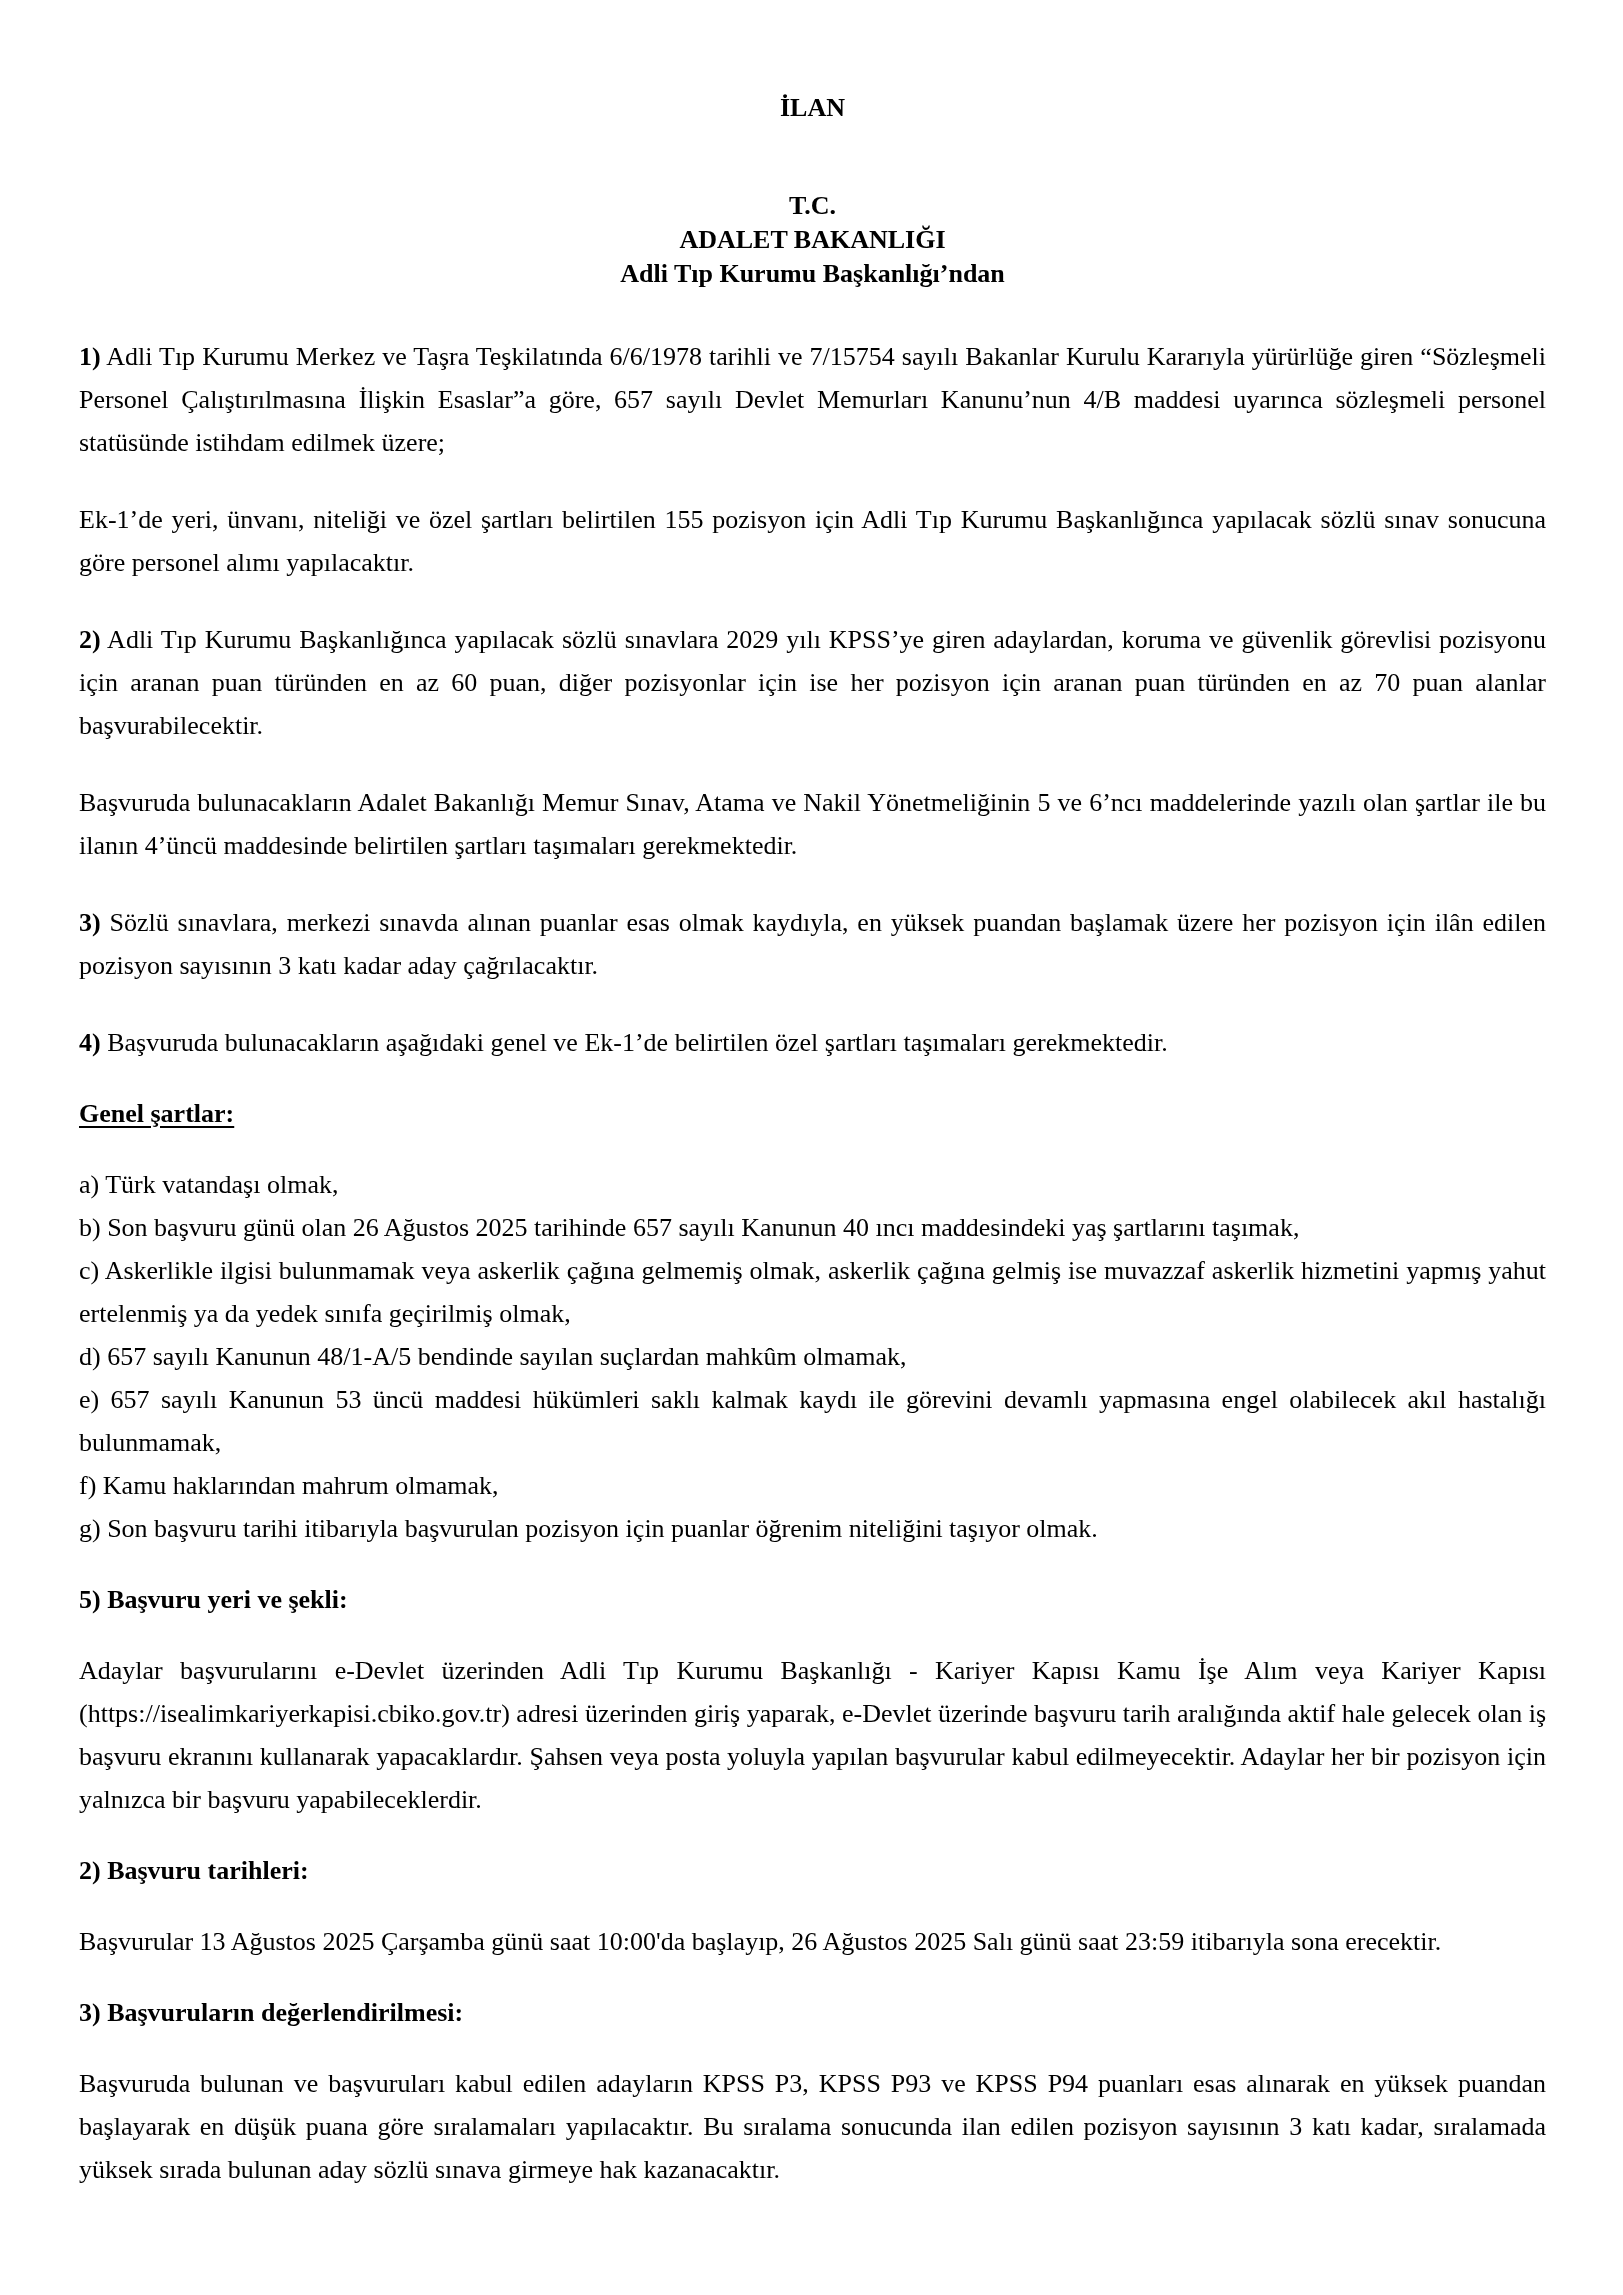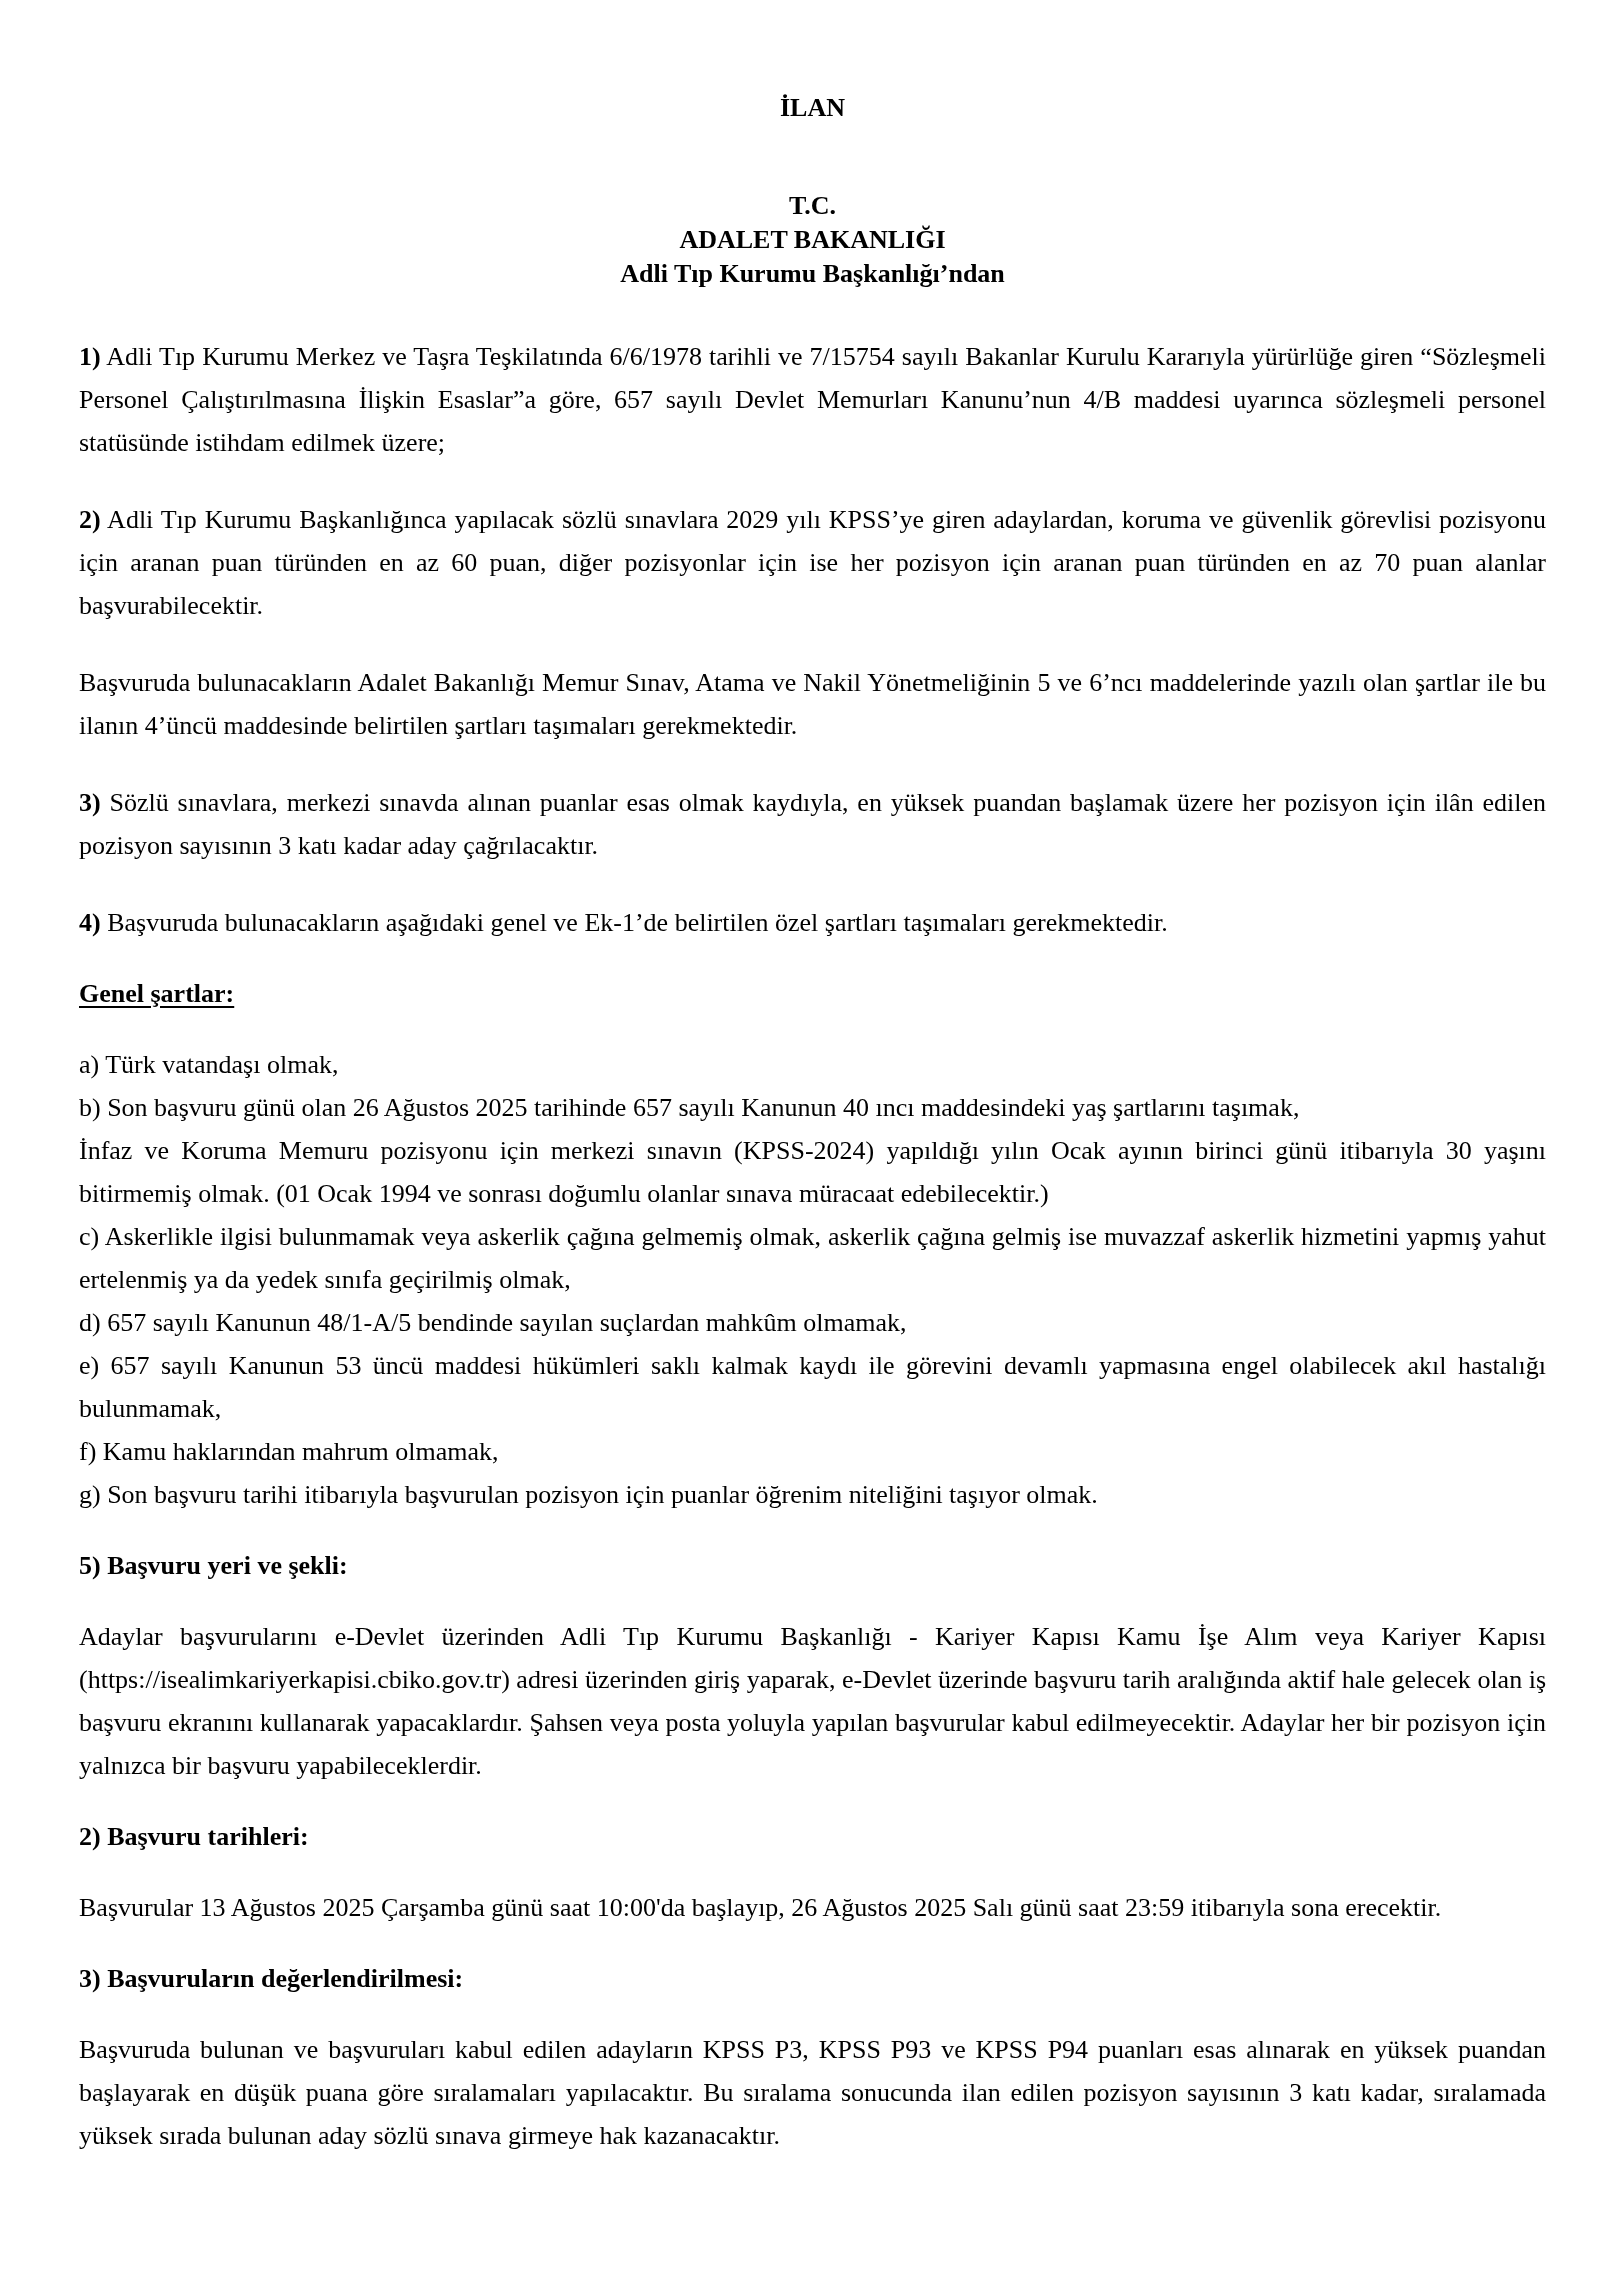--- a/index.html
+++ b/index.html
@@ -55,34 +55,34 @@
     <p class="title center">İLAN</p>
   </div>
 
   <div class="center title-block">
     <p class="title center">T.C.</p>
     <p class="title center">ADALET BAKANLIĞI</p>
     <p class="title center">Adli Tıp Kurumu Başkanlığı’ndan</p>
   </div>
 
   <p class="para last-line"><b class="num">1)</b><span> Adli Tıp Kurumu Merkez ve Taşra Teşkilatında 6/6/1978 tarihli ve 7/15754 sayılı Bakanlar Kurulu Kararıyla yürürlüğe giren “Sözleşmeli Personel Çalıştırılmasına İlişkin Esaslar”a göre, 657 sayılı Devlet Memurları Kanunu’nun 4/B maddesi uyarınca sözleşmeli personel statüsünde istihdam edilmek üzere;</span></p>
+  <p class="para last-line">Ek-1’de yeri, ünvanı, niteliği ve özel şartları belirtilen 155 pozisyon için Adli Tıp Kurumu Başkanlığınca yapılacak sözlü sınav sonucuna göre personel alımı yapılacaktır.</p>
 
   <p class="para last-line"><b class="num">2)</b><span> Adli Tıp Kurumu Başkanlığınca yapılacak sözlü sınavlara 2029 yılı KPSS’ye giren adaylardan, koruma ve güvenlik görevlisi pozisyonu için aranan puan türünden en az 60 puan, diğer pozisyonlar için ise her pozisyon için aranan puan türünden en az 70 puan alanlar başvurabilecektir.</span></p>
   <p class="para last-line">Başvuruda bulunacakların Adalet Bakanlığı Memur Sınav, Atama ve Nakil Yönetmeliğinin 5 ve 6’ncı maddelerinde yazılı olan şartlar ile bu ilanın 4’üncü maddesinde belirtilen şartları taşımaları gerekmektedir.</p>
 
   <p class="para last-line"><b class="num">3)</b><span> Sözlü sınavlara, merkezi sınavda alınan puanlar esas olmak kaydıyla, en yüksek puandan başlamak üzere her pozisyon için ilân edilen pozisyon sayısının 3 katı kadar aday çağrılacaktır.</span></p>
 
   <p class="para last-line"><b class="num">4)</b><span> Başvuruda bulunacakların aşağıdaki genel ve Ek-1’de belirtilen özel şartları taşımaları gerekmektedir.</span></p>
 
   <div class="heading underline">Genel şartlar:</div>
 
   <div class="list">
     <p class="last-line">a) Türk vatandaşı olmak,</p>
     <p class="last-line">b) Son başvuru günü olan 26 Ağustos 2025 tarihinde 657 sayılı Kanunun 40 ıncı maddesindeki yaş şartlarını taşımak,</p>
-    <p class="last-line">İnfaz ve Koruma Memuru pozisyonu için merkezi sınavın (KPSS-2024) yapıldığı yılın Ocak ayının birinci günü itibarıyla 30 yaşını bitirmemiş olmak. (01 Ocak 1994 ve sonrası doğumlu olanlar sınava müracaat edebilecektir.)</p>
     <p class="last-line">c) Askerlikle ilgisi bulunmamak veya askerlik çağına gelmemiş olmak, askerlik çağına gelmiş ise muvazzaf askerlik hizmetini yapmış yahut ertelenmiş ya da yedek sınıfa geçirilmiş olmak,</p>
     <p class="last-line">d) 657 sayılı Kanunun 48/1-A/5 bendinde sayılan suçlardan mahkûm olmamak,</p>
     <p class="last-line">e) 657 sayılı Kanunun 53 üncü maddesi hükümleri saklı kalmak kaydı ile görevini devamlı yapmasına engel olabilecek akıl hastalığı bulunmamak,</p>
     <p class="last-line">f) Kamu haklarından mahrum olmamak,</p>
     <p class="last-line">g) Son başvuru tarihi itibarıyla başvurulan pozisyon için puanlar öğrenim niteliğini taşıyor olmak.</p>
   </div>
 
   <div class="heading">5) Başvuru yeri ve şekli:</div>
   <p class="para last-line">Adaylar başvurularını e-Devlet üzerinden Adli Tıp Kurumu Başkanlığı - Kariyer Kapısı Kamu İşe Alım veya Kariyer Kapısı (https://isealimkariyerkapisi.cbiko.gov.tr) adresi üzerinden giriş yaparak, e-Devlet üzerinde başvuru tarih aralığında aktif hale gelecek olan iş başvuru ekranını kullanarak yapacaklardır. Şahsen veya posta yoluyla yapılan başvurular kabul edilmeyecektir. Adaylar her bir pozisyon için yalnızca bir başvuru yapabileceklerdir.</p>
 

